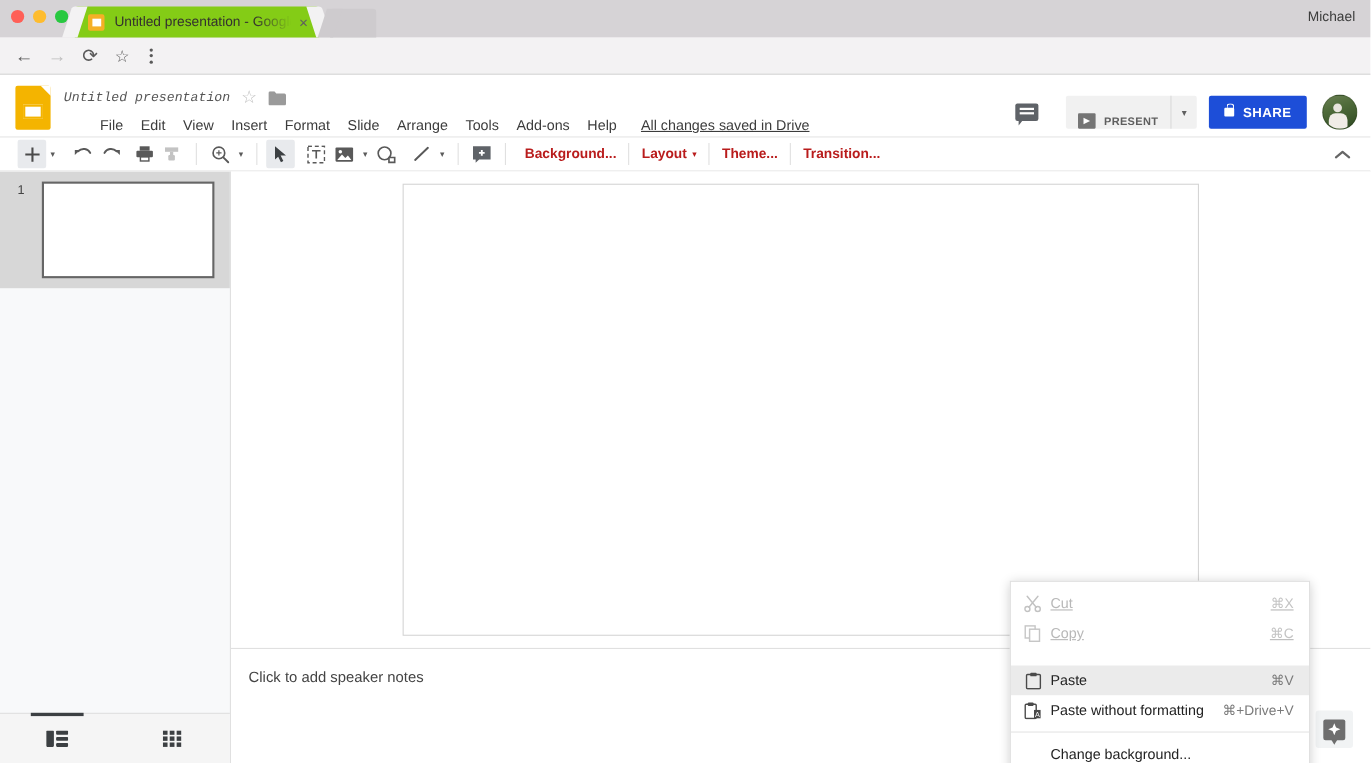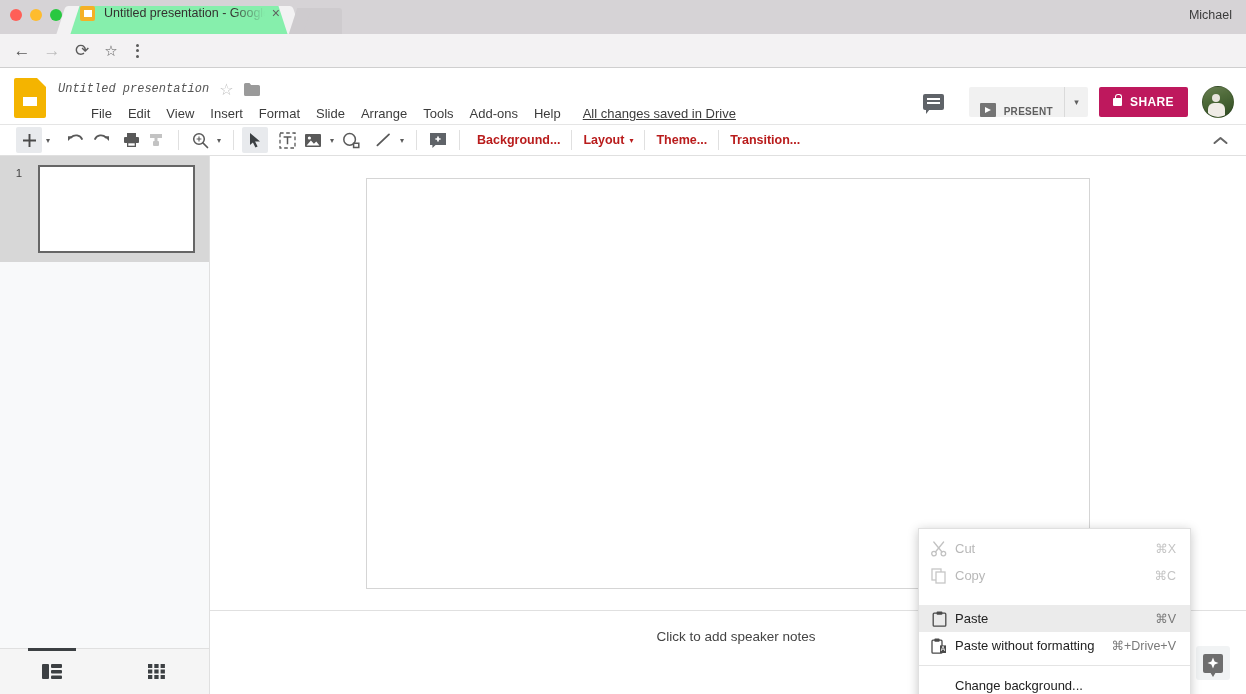--- a/index.html
+++ b/index.html
@@ -26,24 +26,24 @@
   }
   .tl { width: 12px; height: 12px; border-radius: 50%; }
   .tl.red { background: #ff5f57; }
   .tl.yellow { background: #febc2e; }
   .tl.green { background: #28c840; }
 
   .tab {
     position: absolute;
     left: 68px; bottom: 0;
     width: 222px; height: 28px;
-    background: #86efac;
+    background: #84cc16;
     border-top-left-radius: 3px;
     border-top-right-radius: 3px;
-    display: flex; align-items: flex-start;
+    display: flex; align-items: center;
     padding: 0 6px 0 12px;
     transform: skewX(0deg);
   }
   .tab:before, .tab:after {
     content: "";
     position: absolute; bottom: 0;
     width: 14px; height: 28px;
     background: #f3f2f3;
   }
   .tab:before { left: -7px; transform: skewX(-18deg); border-top-left-radius: 3px;}
@@ -248,21 +248,21 @@
     border-color: transparent transparent transparent #fff;
   }
   .present-caret {
     width: 24px;
     display: flex; align-items: center; justify-content: center;
     border-left: 1px solid #dadada;
     color: #5f5f5f; font-size: 9px;
   }
   .share-btn {
     height: 30px;
-    background: #be185d;
+    background: #1d4ed8;
     border-radius: 2px;
     display: flex; align-items: center; gap: 8px;
     padding: 0 14px;
     color: #fff; font-size: 12px; font-weight: bold;
     letter-spacing: .4px;
     margin-right: 14px;
   }
   .lock-white {
     width: 9px; height: 8px;
     background: #fff; border-radius: 1px;
@@ -383,28 +383,27 @@
     display: flex; align-items: center; justify-content: center;
     background: #fff;
     min-height: 0;
   }
   .slide {
     width: 724px; height: 411px;
     background: #fff;
     border: 1px solid #d5d5d5;
   }
   .notes {
-    height: 84px;
+    height: 105px;
     border-top: 1px solid #e0e0e0;
     padding: 18px 0 0 16px;
     font-size: 13.5px;
     color: #444;
     background: #fff;
     position: relative;
-    text-align: center;
   }
   .explore-btn {
     position: absolute;
     right: 16px; bottom: 14px;
     width: 34px; height: 34px;
     background: #f1f3f4;
     border-radius: 3px;
     display: flex; align-items: center; justify-content: center;
   }
   .explore-badge {
@@ -432,21 +431,21 @@
   }
   .ctx-item {
     height: 27px;
     display: flex; align-items: center;
     padding: 0 14px 0 0;
     font-size: 13px;
     color: #222;
     position: relative;
   }
   .ctx-item.hover { background: #ebebeb; margin-top: 16px; }
-  .ctx-item.disabled { color: #b8b8b8; }
+  .ctx-item.disabled { color: #b8b8b8; text-decoration: underline; }
   .ctx-ic {
     width: 36px;
     flex: 0 0 auto;
     display: flex; align-items: center; justify-content: center;
     padding-left: 4px;
   }
   .ctx-label { flex: 1; }
   .ctx-shortcut { color: #7a7a7a; font-size: 12.5px; margin-left: 14px; }
   .ctx-item.disabled .ctx-shortcut { color: #c4c4c4; }
   .ctx-arrow { color: #777; font-size: 9px; margin-left: 10px; }

